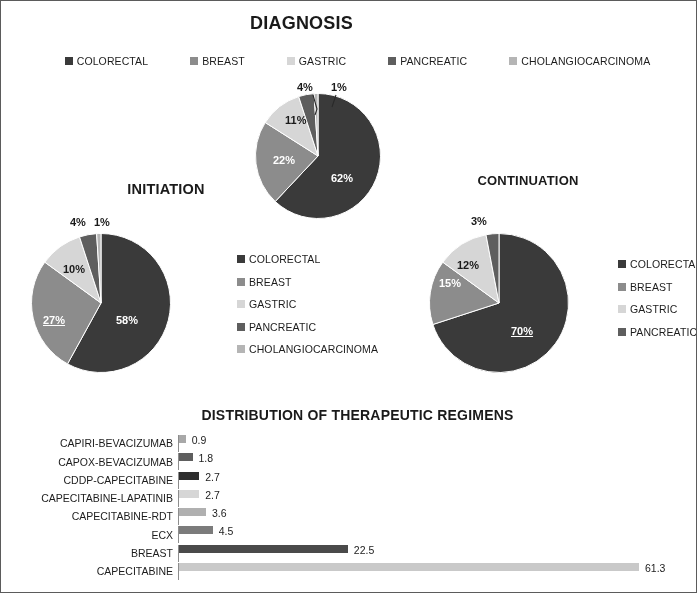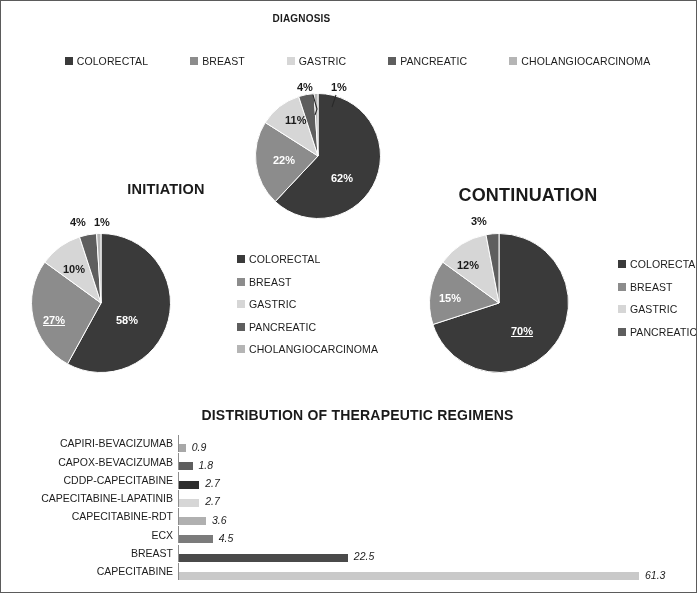--- a/index.html
+++ b/index.html
@@ -84,42 +84,41 @@
   }
   .bar-axis{
     width:1px;
     align-self:stretch;
     background:#8d8d8d;
     flex:0 0 auto;
   }
   .bar-track{
     flex:1 1 auto;
     display:flex;
-    align-items:flex-end;
+    align-items:flex-start;
     height:100%;
-    font-style:italic;
   }
   .bar{
     height:8px;
     flex:0 0 auto;
   }
   .bar-val{
     font-size:10.5px;
     color:#1c1c1c;
     margin-left:6px;
     line-height:1;
     white-space:nowrap;
   }
 </style>
 </head>
 <body>
 
 <div id="figure">
 
-  <div class="title" style="left:0;top:12px;width:601px;font-size:10px;">DIAGNOSIS</div>
+  <div class="title" style="left:0;top:12px;width:601px;font-size:18px;">DIAGNOSIS</div>
 
   <div class="legend horiz" id="legend-diagnosis" style="left:0;top:55px;width:697px;justify-content:center;">
       <div class="legend-item">
         <span class="swatch" style="background: rgb(58, 58, 58);"></span>
         <span class="legend-label">COLORECTAL</span>
       </div>
       <div class="legend-item">
         <span class="swatch" style="background: rgb(140, 140, 140);"></span>
         <span class="legend-label">BREAST</span>
       </div>
@@ -189,31 +188,31 @@
       <div class="legend-item">
         <span class="swatch" style="background: rgb(94, 94, 94);"></span>
         <span class="legend-label">PANCREATIC</span>
       </div>
       <div class="legend-item">
         <span class="swatch" style="background: rgb(181, 181, 181);"></span>
         <span class="legend-label">CHOLANGIOCARCINOMA</span>
       </div>
     </div>
 
-  <div class="title" style="left:427px;top:184px;width:200px;font-size:18px;">CONTINUATION</div>
+  <div class="title" style="left:427px;top:172px;width:200px;font-size:13px;">CONTINUATION</div>
 
   <div class="pie-wrap" style="left:428px;top:232px;width:140px;height:140px;">
     <svg class="pie" id="pie-continuation" width="140" height="140" viewBox="0 0 140 140">
         <path d="M 70 70 L 70 0.5 A 69.5 69.5 0 1 1 3.901572117486836 91.47668110905889 Z" fill="#3a3a3a" stroke="#ffffff" stroke-width="1"></path>
         <path d="M 70 70 L 3.901572117486836 91.47668110905889 A 69.5 69.5 0 0 1 13.773318890941113 29.14892496567318 Z" fill="#8c8c8c" stroke="#ffffff" stroke-width="1"></path>
         <path d="M 70 70 L 13.773318890941113 29.14892496567318 A 69.5 69.5 0 0 1 56.97699863629208 1.7310360743561546 Z" fill="#d6d6d6" stroke="#ffffff" stroke-width="1"></path>
         <path d="M 70 70 L 56.97699863629208 1.7310360743561546 A 69.5 69.5 0 0 1 69.99999999999999 0.5 Z" fill="#5e5e5e" stroke="#ffffff" stroke-width="1"></path>
       </svg>
     <span class="pie-label" style="left:82px;top:93px;text-decoration:underline;">70%</span>
-    <span class="pie-label" style="left:10px;top:60px;">15%</span>
+    <span class="pie-label" style="left:10px;top:45px;">15%</span>
     <span class="pie-label" style="left:28px;top:27px;color:#1a1a1a;">12%</span>
   </div>
   <span class="pie-label outside" style="position:absolute;left:470px;top:215px;">3%</span>
 
   <div class="legend vert" id="legend-continuation" style="left:588px;top:258px;">
       <div class="legend-item">
         <span class="swatch" style="background: rgb(58, 58, 58);"></span>
         <span class="legend-label">COLORECTAL</span>
       </div>
       <div class="legend-item">

